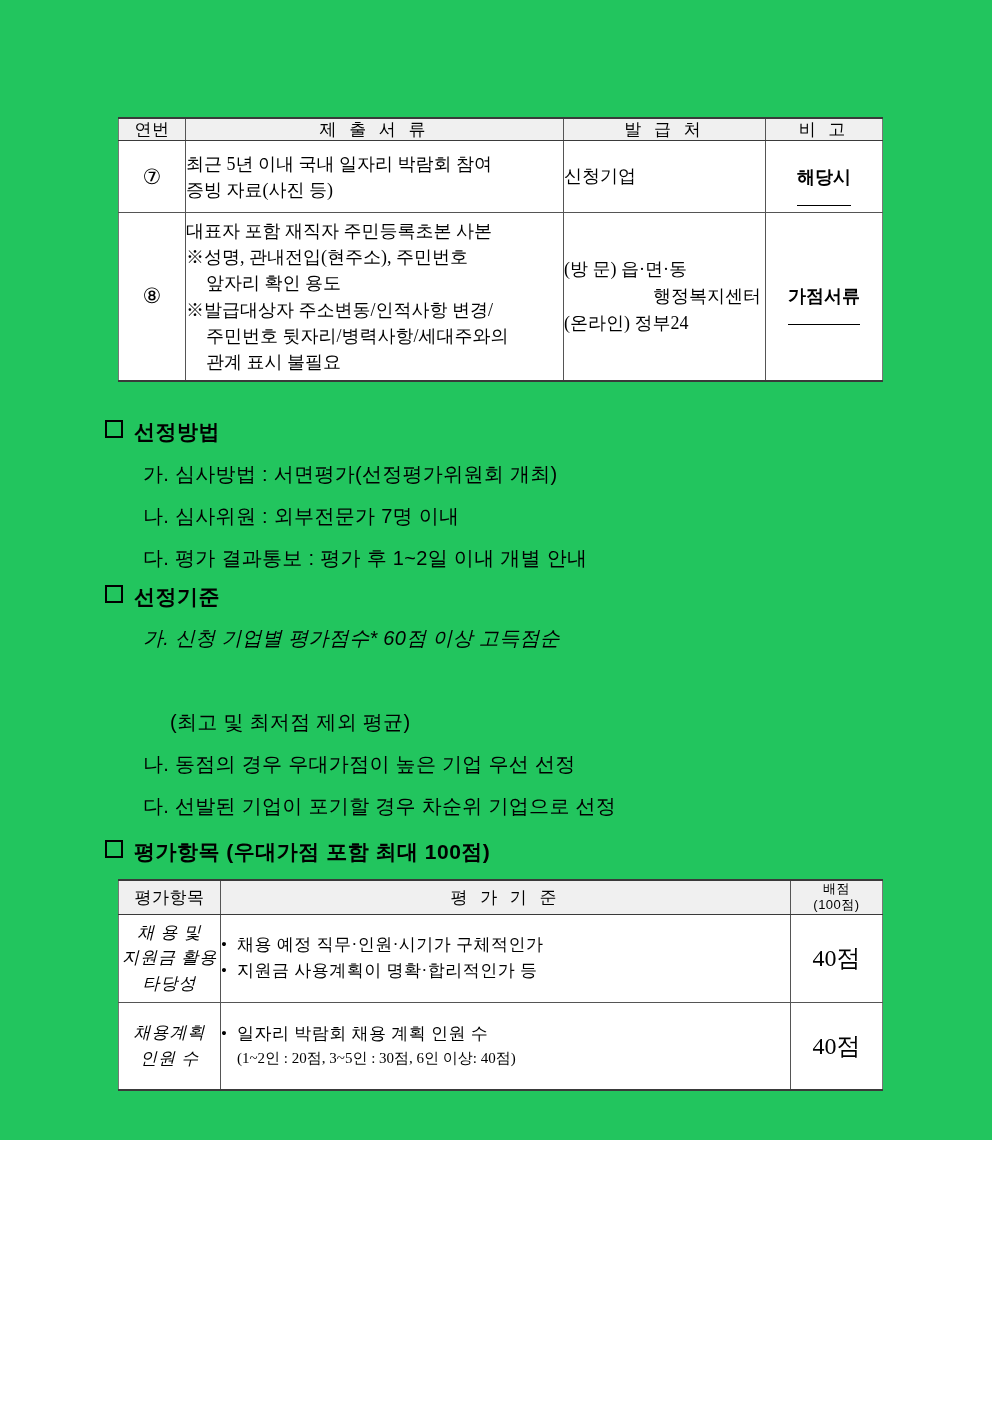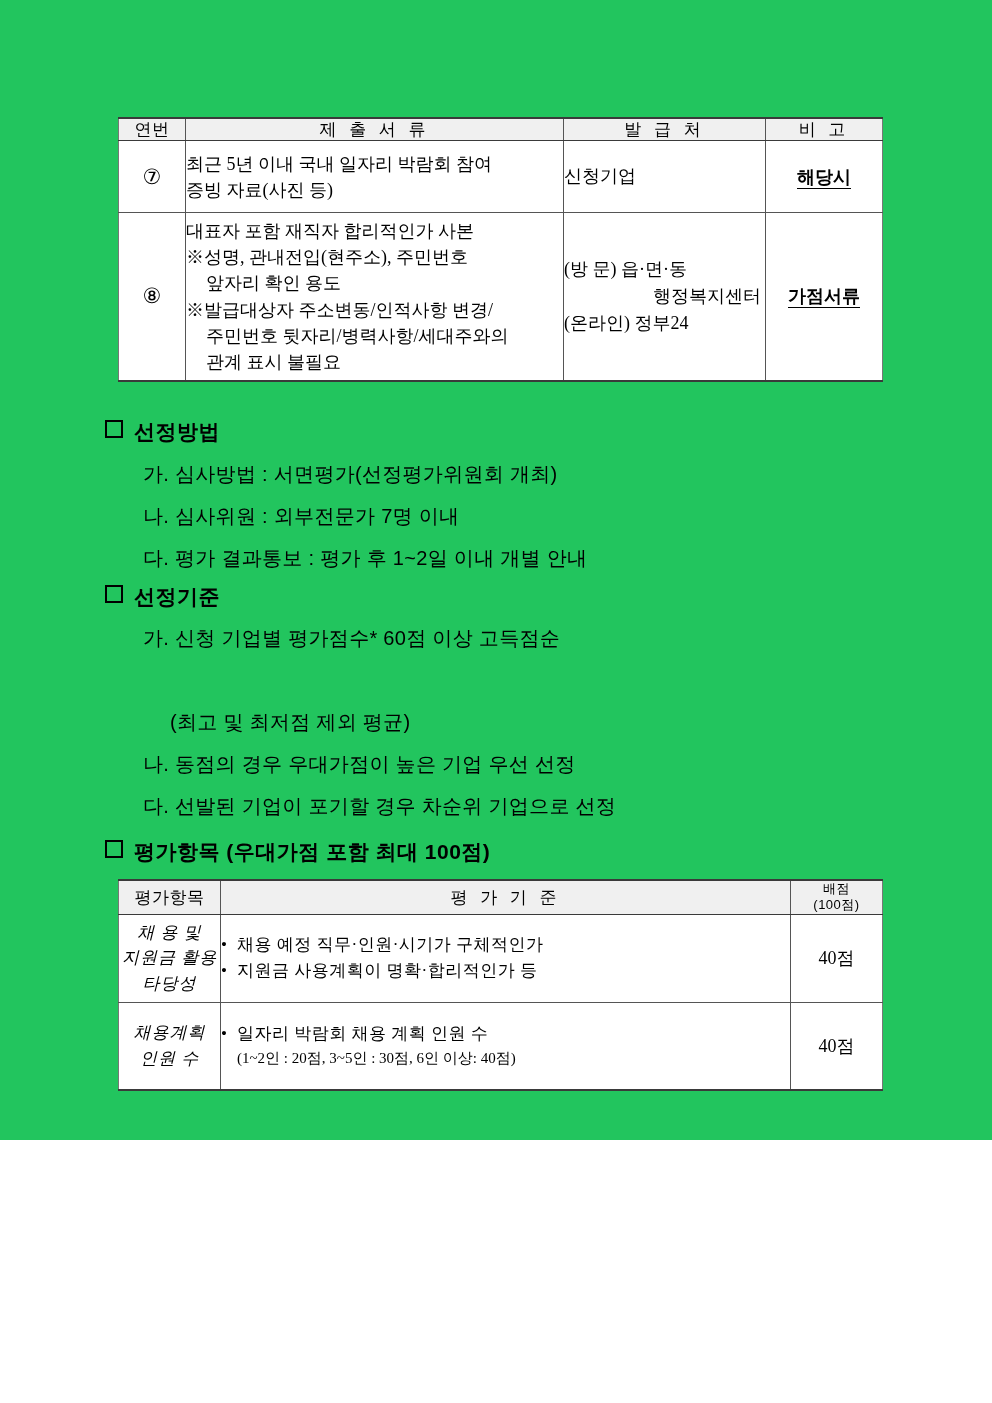--- a/index.html
+++ b/index.html
@@ -73,21 +73,21 @@
     text-align: center;
     font-size: 21px;
     padding: 6px 2px;
   }
   .cell.note {
     text-align: center;
     font-weight: bold;
     font-size: 18px;
     font-family: "Liberation Sans", "DejaVu Sans", sans-serif;
   }
-  .cell.note span { border-bottom: 1.5px solid #000; padding-bottom: 1px; }
+  .cell.note span { border-bottom: 1.5px solid #000; padding-bottom: 18px; }
 
   .issuer {
     font-size: 18px;
     line-height: 1.5;
     padding: 8px 8px 8px 12px;
     margin-top: 48px;
   }
   .issuer .ln { display: block; white-space: nowrap; }
   .issuer .ln.r { text-align: right; padding-right: 4px; }
 
@@ -113,21 +113,21 @@
   .crit-desc .bl .dot { display: inline-block; width: 16px; }
   .crit-desc .sub {
     display: block;
     font-size: 15px;
     padding-left: 16px;
     letter-spacing: 0;
     white-space: nowrap;
   }
   .crit-score {
     text-align: center;
-    font-size: 18px;
+    font-size: 24px;
     padding: 6px 2px;
   }
 
   
   .sec-head {
     position: absolute;
     font-family: "Liberation Sans", "DejaVu Sans", sans-serif;
     font-weight: bold;
     font-size: 21px;
     white-space: nowrap;
@@ -182,21 +182,21 @@
           <span class="ln">신청기업</span>
         </td>
         <td class="cell note">
           <span>해당시</span>
         </td>
       </tr>
       <tr style="height:168px;">
         <td class="cell num">⑧</td>
         <td class="cell">
           <span class="submit-lines">
-            <span class="ln">대표자 포함 재직자 합리적인가 사본</span>
+            <span class="ln">대표자 포함 재직자 주민등록초본 사본</span>
             <span class="ln">※성명, 관내전입(현주소), 주민번호</span>
             <span class="ln ind">앞자리 확인 용도</span>
             <span class="ln">※발급대상자 주소변동/인적사항 변경/</span>
             <span class="ln ind">주민번호 뒷자리/병력사항/세대주와의</span>
             <span class="ln ind">관계 표시 불필요</span>
           </span>
         </td>
         <td class="issuer">
           <span class="ln">(방 문) 읍·면·동</span>
           <span class="ln r">행정복지센터</span>
@@ -212,21 +212,21 @@
   <div class="sec-head" style="left:105px; top:418px;">
     <span class="box"></span><span>선정방법</span>
   </div>
   <div class="sub-line" style="left:143px; top:461px;">가. 심사방법 : 서면평가(선정평가위원회 개최)</div>
   <div class="sub-line" style="left:143px; top:503px;">나. 심사위원 : 외부전문가 7명 이내</div>
   <div class="sub-line" style="left:143px; top:545px;">다. 평가 결과통보 : 평가 후 1~2일 이내 개별 안내</div>
 
   <div class="sec-head" style="left:105px; top:583px;">
     <span class="box"></span><span>선정기준</span>
   </div>
-  <div class="sub-line" style="left:143px; top:625px;">가. 신청 기업별 평가점수* 60점 이상 고득점순</div>
+  <div class="sub-line" style="left:143px; top:625px;font-style:italic;">가. 신청 기업별 평가점수* 60점 이상 고득점순</div>
   <div class="sub-line" style="left:170px; top:709px;">(최고 및 최저점 제외 평균)</div>
   <div class="sub-line" style="left:143px; top:751px;">나. 동점의 경우 우대가점이 높은 기업 우선 선정</div>
   <div class="sub-line" style="left:143px; top:793px;">다. 선발된 기업이 포기할 경우 차순위 기업으로 선정</div>
 
   <div class="sec-head" style="left:105px; top:838px;">
     <span class="box"></span><span>평가항목 (우대가점 포함 최대 100점)</span>
   </div>
 
   <table class="doc-table" style="left:118px; top:879px; width:764px;">
     <colgroup>

